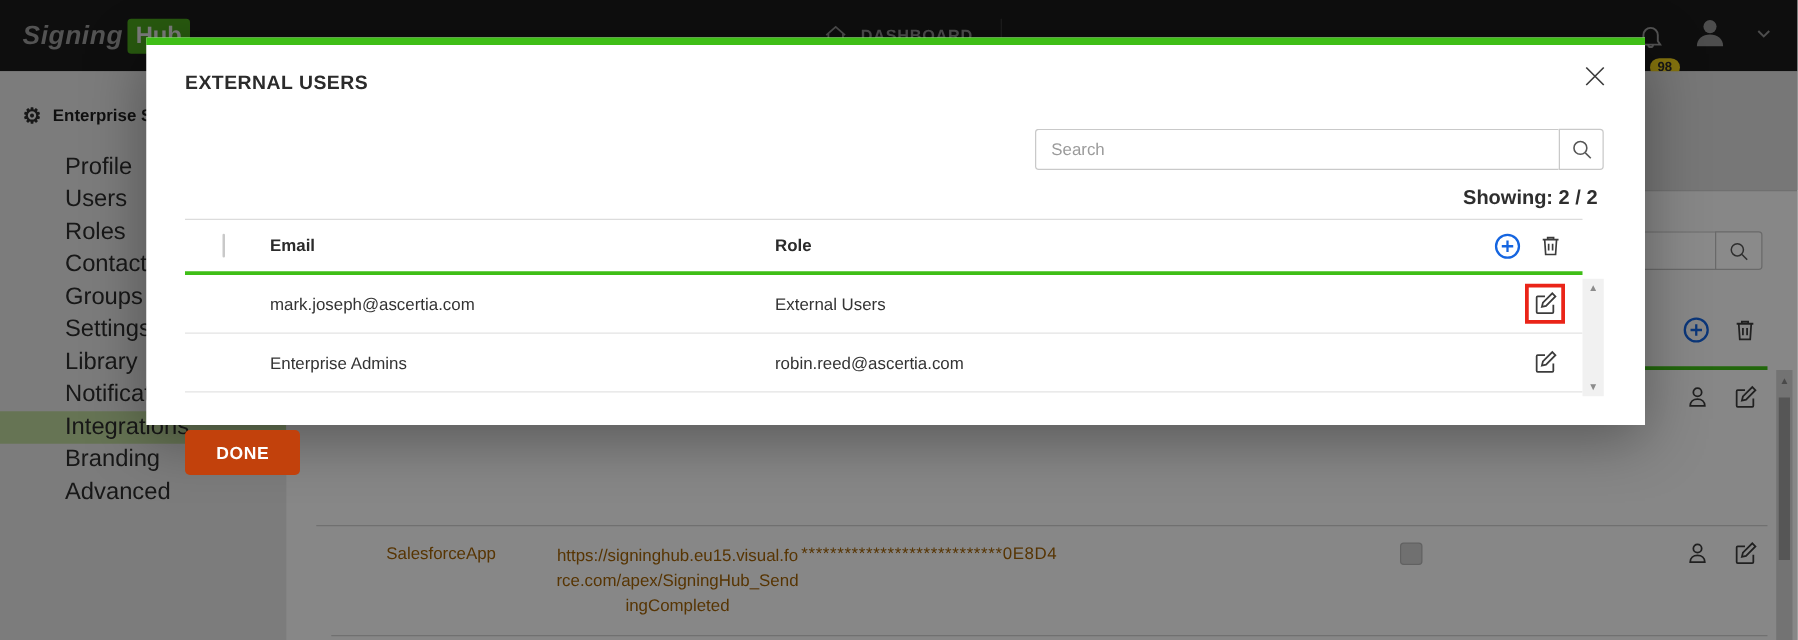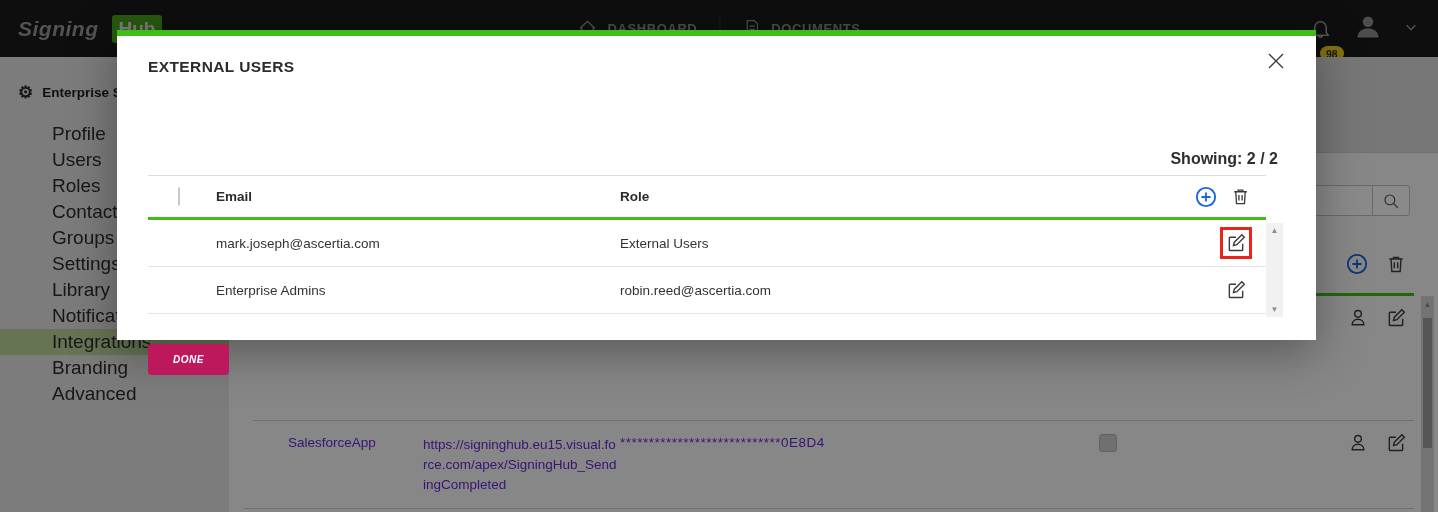--- a/index.html
+++ b/index.html
@@ -4,21 +4,21 @@
 <style>
   * { margin:0; padding:0; box-sizing:border-box; }
   html,body { background:#555; }
   #stage {
     position:relative; width:1438px; height:512px; overflow:hidden;
     background:#dcdcdc; font-family:"Liberation Sans", sans-serif;
   }
 
   
   .topbar { position:absolute; top:0; left:0; right:0; height:57px; background:#1a1a1a; z-index:1; }
-  .logo { position:absolute; left:18px; top:50%; transform:translateY(-50%); display:flex; align-items:center; gap:13px; }
+  .logo { position:absolute; left:18px; top:50%; transform:translateY(-50%); display:flex; align-items:center; gap:3px; }
   .logo-prefix { color:#9a9a9a; font-size:21px; font-weight:bold; font-style:italic; letter-spacing:.5px; }
   .logo-suffix { background:#4aa51c; color:#e3e3e3; font-weight:bold; font-size:19px; padding:3px 7px; border-radius:3px; }
   .topnav { position:absolute; left:50%; top:0; height:100%; transform:translateX(-50%); display:flex; align-items:center; }
   .navitem { display:flex; align-items:center; gap:10px; padding:0 22px; height:100%; color:#8f8f8f; font-weight:bold; font-size:13px; letter-spacing:.6px; cursor:pointer; }
   .nav-divider { width:1px; height:28px; background:#3a3a3a; }
   .topbar-right { position:absolute; right:20px; top:50%; transform:translateY(-50%); display:flex; align-items:center; gap:22px; }
   .bell-wrap { position:relative; display:flex; }
   .badge { position:absolute; top:-10px; left:11px; background:#f2d31b; color:#2b2b2b; font-size:10.5px; font-weight:bold; padding:1.5px 6px; border-radius:9px;margin-top:39px; }
 
   
@@ -31,21 +31,21 @@
   
   .content { position:absolute; left:229px; top:57px; right:0; bottom:0; background:#dcdcdc; z-index:1; }
   .card { position:absolute; left:0; right:0; top:95px; bottom:0; background:#fafafa; border-top:1px solid #cfcfcf; }
   .bg-search { position:absolute; right:28px; top:32px; width:262px; height:31px; display:flex; }
   .bg-search input { flex:1; min-width:0; border:1px solid #c2c2c2; border-right:none; border-radius:3px 0 0 3px; padding:0 10px; font-size:13px; background:#fff; color:#333; outline:none; font-family:"Liberation Sans", sans-serif; }
   .bg-search .magseg { width:38px; border:1px solid #c2c2c2; border-radius:0 3px 3px 0; display:flex; align-items:center; justify-content:center; background:#fff; cursor:pointer; }
   .bg-actions { position:absolute; right:32px; top:100px; display:flex; gap:18px; align-items:center; }
   .bg-greenline { position:absolute; left:24px; right:24px; top:140px; height:3px; background:#3fbe17; }
   .bg-row1 { position:absolute; left:24px; right:24px; top:143px; height:125px; border-bottom:1px solid #cfcfcf; }
   .row-actions { position:absolute; right:8px; top:12px; display:flex; gap:18px; align-items:center; }
-  .bg-row2 { position:absolute; left:15px; right:24px; top:268px; height:88px; border-bottom:1px solid #cfcfcf; font-size:13.5px; color:#6d28d9; }
+  .bg-row2 { position:absolute; left:36px; right:24px; top:268px; height:88px; border-bottom:1px solid #cfcfcf; font-size:13.5px; color:#a16207;text-align:center; }
   .bg-name { position:absolute; left:44px; top:14px; }
   .bg-url  { position:absolute; left:179px; top:14px; width:196px; word-break:break-all; line-height:20px; }
   .bg-key  { position:absolute; left:376px; top:14px; letter-spacing:.5px; }
   .bg-checkbox { position:absolute; left:855px; top:13px; width:18px; height:18px; background:#d0d0d0; border:1px solid #b3b3b3; border-radius:3px; }
   .card-scrollbar { position:absolute; right:4px; top:143px; bottom:0; width:13px; background:#d4d4d4; }
   .card-scrollbar .sb-arrow { color:#8a8a8a; font-size:8px; text-align:center; padding-top:4px; }
   .card-scrollbar .sb-thumb { position:absolute; left:2px; right:2px; top:22px; height:130px; background:#a0a0a0; }
 
   
   .overlay { position:absolute; inset:0; background:rgba(0,0,0,.46); z-index:50; }
@@ -63,21 +63,21 @@
   .thead { display:grid; grid-template-columns:68px 404px 1fr 110px; align-items:center; height:45px; border-top:1px solid #dcdcdc; border-bottom:3px solid #3fbe17; }
   .checkbox { width:19px; height:19px; border:1px solid #c9c9c9; border-radius:3px; background:#fff; cursor:pointer; }
   .thead .cb-wrap { margin-left:30px; }
   .th { font-weight:bold; font-size:13.5px; color:#2b2b2b; }
   .thead-actions { display:flex; justify-content:flex-end; align-items:center; gap:14px; padding-right:16px; }
   .trow { display:grid; grid-template-columns:68px 404px 1fr 110px; align-items:center; height:47px; border-bottom:1px solid #e4e4e4; font-size:13.5px; color:#333; }
   .trow-actions { display:flex; justify-content:flex-end; align-items:center; }
   .redbox { width:32px; height:32px; border:3px solid #ea2418; display:flex; align-items:center; justify-content:center; margin-right:14px; }
   .plain-edit { margin-right:20px; display:flex; }
   .table-scroll { width:17px; margin-top:48px; height:94px; background:#f1f1f1; display:flex; flex-direction:column; justify-content:space-between; align-items:center; font-size:8px; color:#8c8c8c; padding:3px 0; }
-  .done-btn { position:absolute; left:31px; top:314px; background:#be185d; color:#fff; font-weight:bold; font-size:10px; letter-spacing:.5px; padding:10px 25px; border:none; border-radius:4px; cursor:pointer; font-family:"Liberation Sans", sans-serif;font-style:italic; }
+  .done-btn { position:absolute; left:31px; top:314px; background:#c2410c; color:#fff; font-weight:bold; font-size:14px; letter-spacing:.5px; padding:10px 25px; border:none; border-radius:4px; cursor:pointer; font-family:"Liberation Sans", sans-serif; }
 
   .icon { display:inline-flex; }
 </style>
 </head>
 <body>
 
 <div id="stage">
 
   <header class="topbar">
     <div class="logo">
@@ -88,29 +88,20 @@
       <div class="navitem">
         <span class="icon">
           <svg width="20" height="20" viewBox="0 0 24 24" fill="none" stroke="#8f8f8f" stroke-width="1.7">
               <path d="M3 11l9-8 9 8"></path>
               <path d="M5 9.5V21h5v-6h4v6h5V9.5"></path>
             </svg>
         </span>
         <span>DASHBOARD</span>
       </div>
       <div class="nav-divider"></div>
-      <div class="navitem">
-        <span class="icon">
-          <svg width="19" height="19" viewBox="0 0 24 24" fill="none" stroke="#8f8f8f" stroke-width="1.6">
-              <path d="M6 2h9l4 4v16H6z"></path>
-              <path d="M9 9h7M9 13h7M9 17h7"></path>
-            </svg>
-        </span>
-        <span>DOCUMENTS</span>
-      </div>
     </nav>
     <div class="topbar-right">
       <div class="bell-wrap">
         <span class="icon">
           <svg width="23" height="23" viewBox="0 0 24 24" fill="none" stroke="#9a9a9a" stroke-width="1.6">
               <path d="M18 16v-5a6 6 0 1 0-12 0v5l-2 3h16z"></path>
               <path d="M10 19a2 2 0 0 0 4 0"></path>
             </svg>
         </span>
         <span class="badge">98</span>
@@ -230,20 +221,31 @@
     <div class="modal-greenbar"></div>
     <div class="modal-title">EXTERNAL USERS</div>
     <div class="modal-close">
       <span class="icon">
         <svg width="20" height="20" viewBox="0 0 20 20" fill="none" stroke="#3c3c3c" stroke-width="1.3">
             <path d="M3 3l14 14M17 3L3 17"></path>
           </svg>
       </span>
     </div>
 
+    <div class="modal-search">
+      <input type="text" placeholder="Search" style="">
+      <span class="magseg">
+        <span class="icon">
+          <svg width="19" height="19" viewBox="0 0 24 24" fill="none" stroke="#555" stroke-width="1.6">
+              <circle cx="10.5" cy="10.5" r="6.5"></circle>
+              <path d="M15.5 15.5L21 21"></path>
+            </svg>
+        </span>
+      </span>
+    </div>
 
     <div class="modal-showing">Showing: 2  /  2</div>
 
     <div class="modal-table">
       <div class="table-main">
         <div class="thead">
           <div class="cb-wrap">
             <span class="checkbox"></span>
           </div>
           <div class="th">Email</div>

